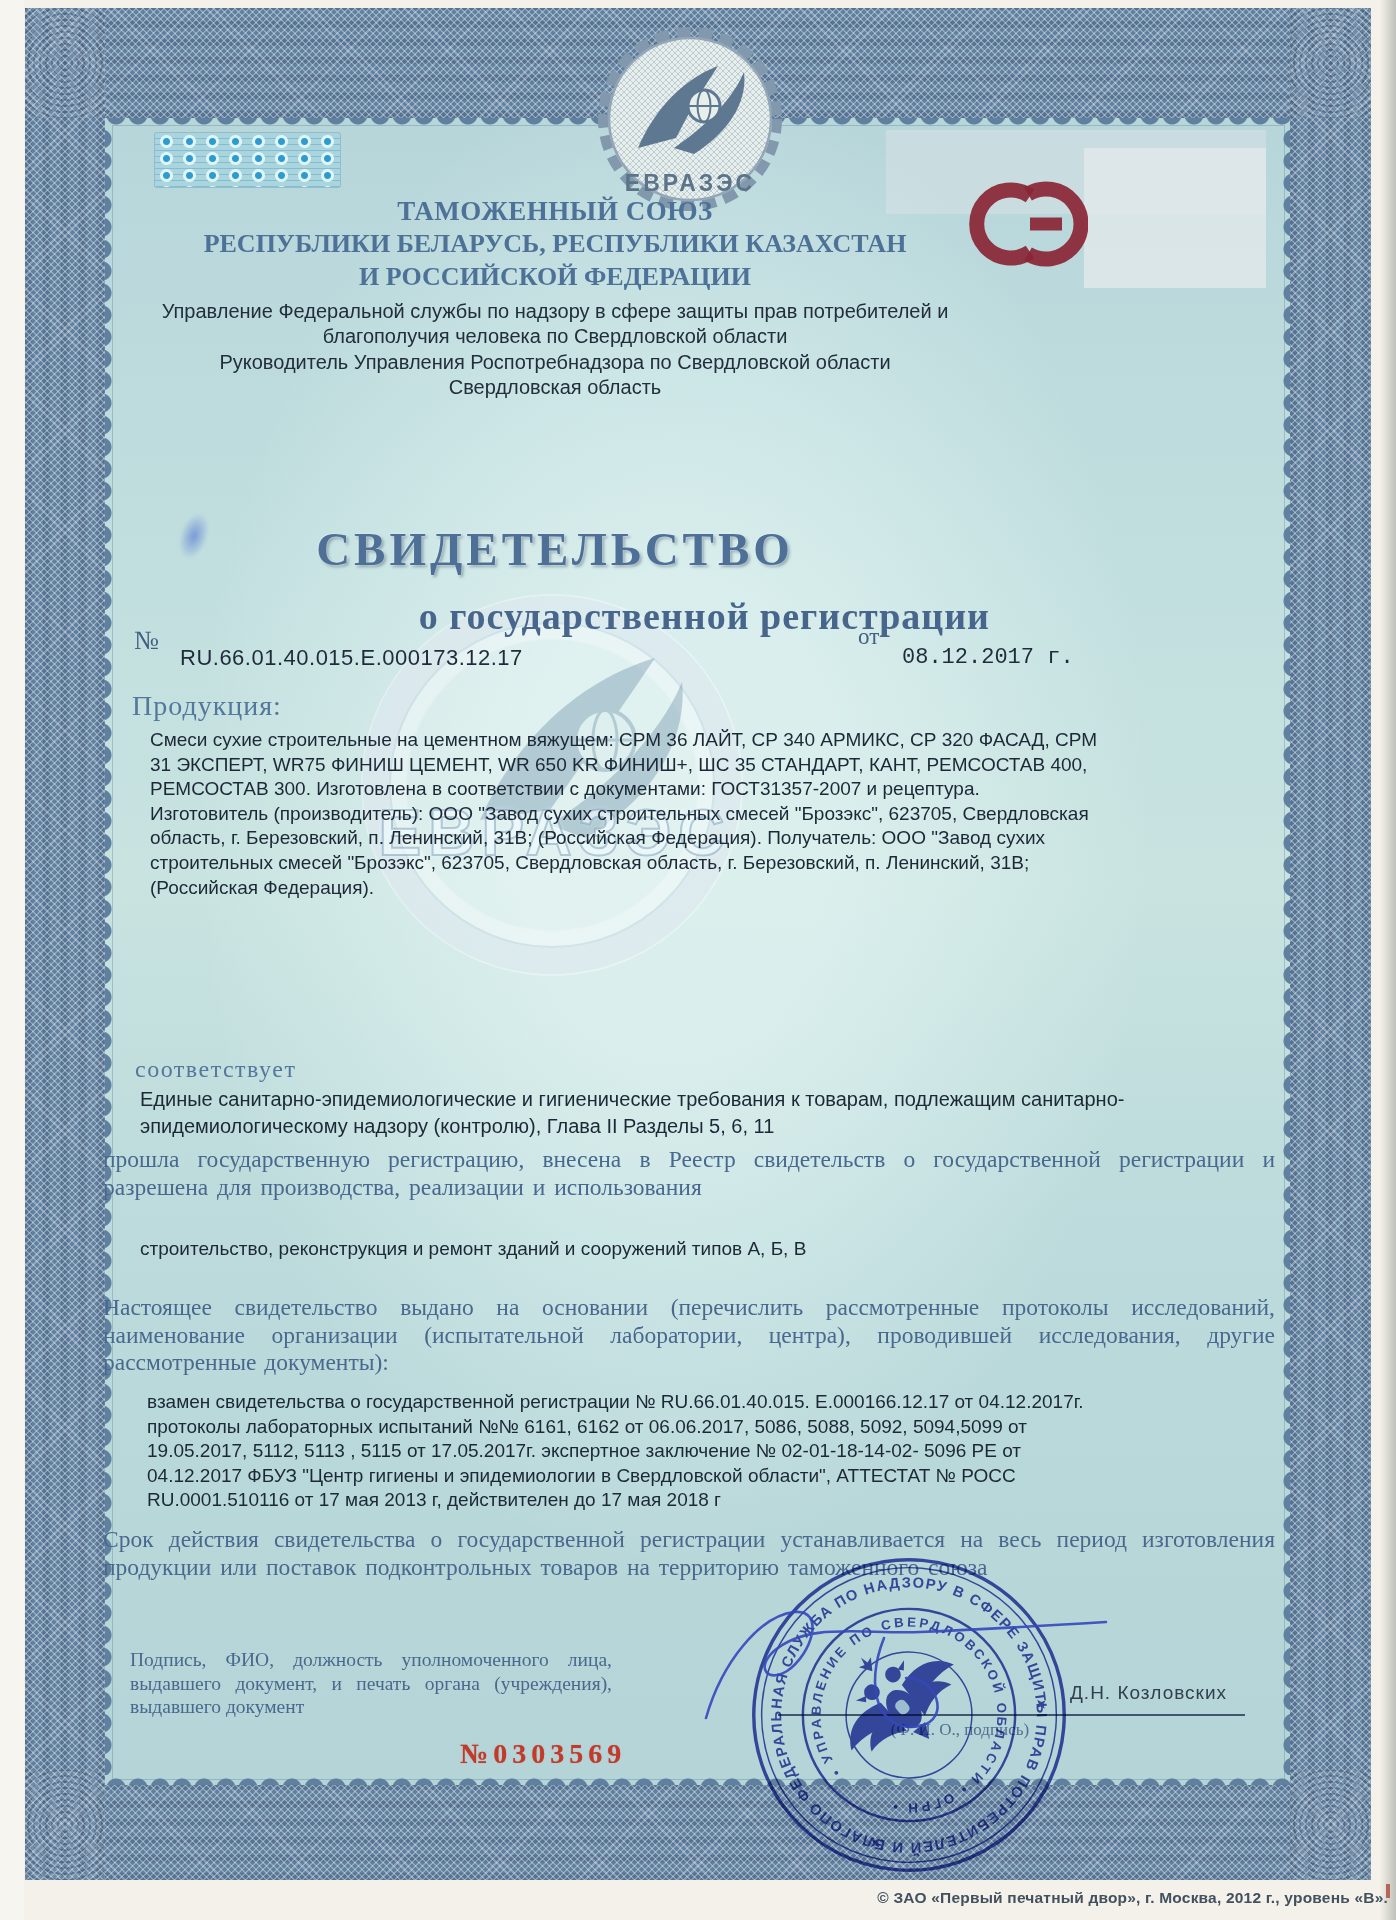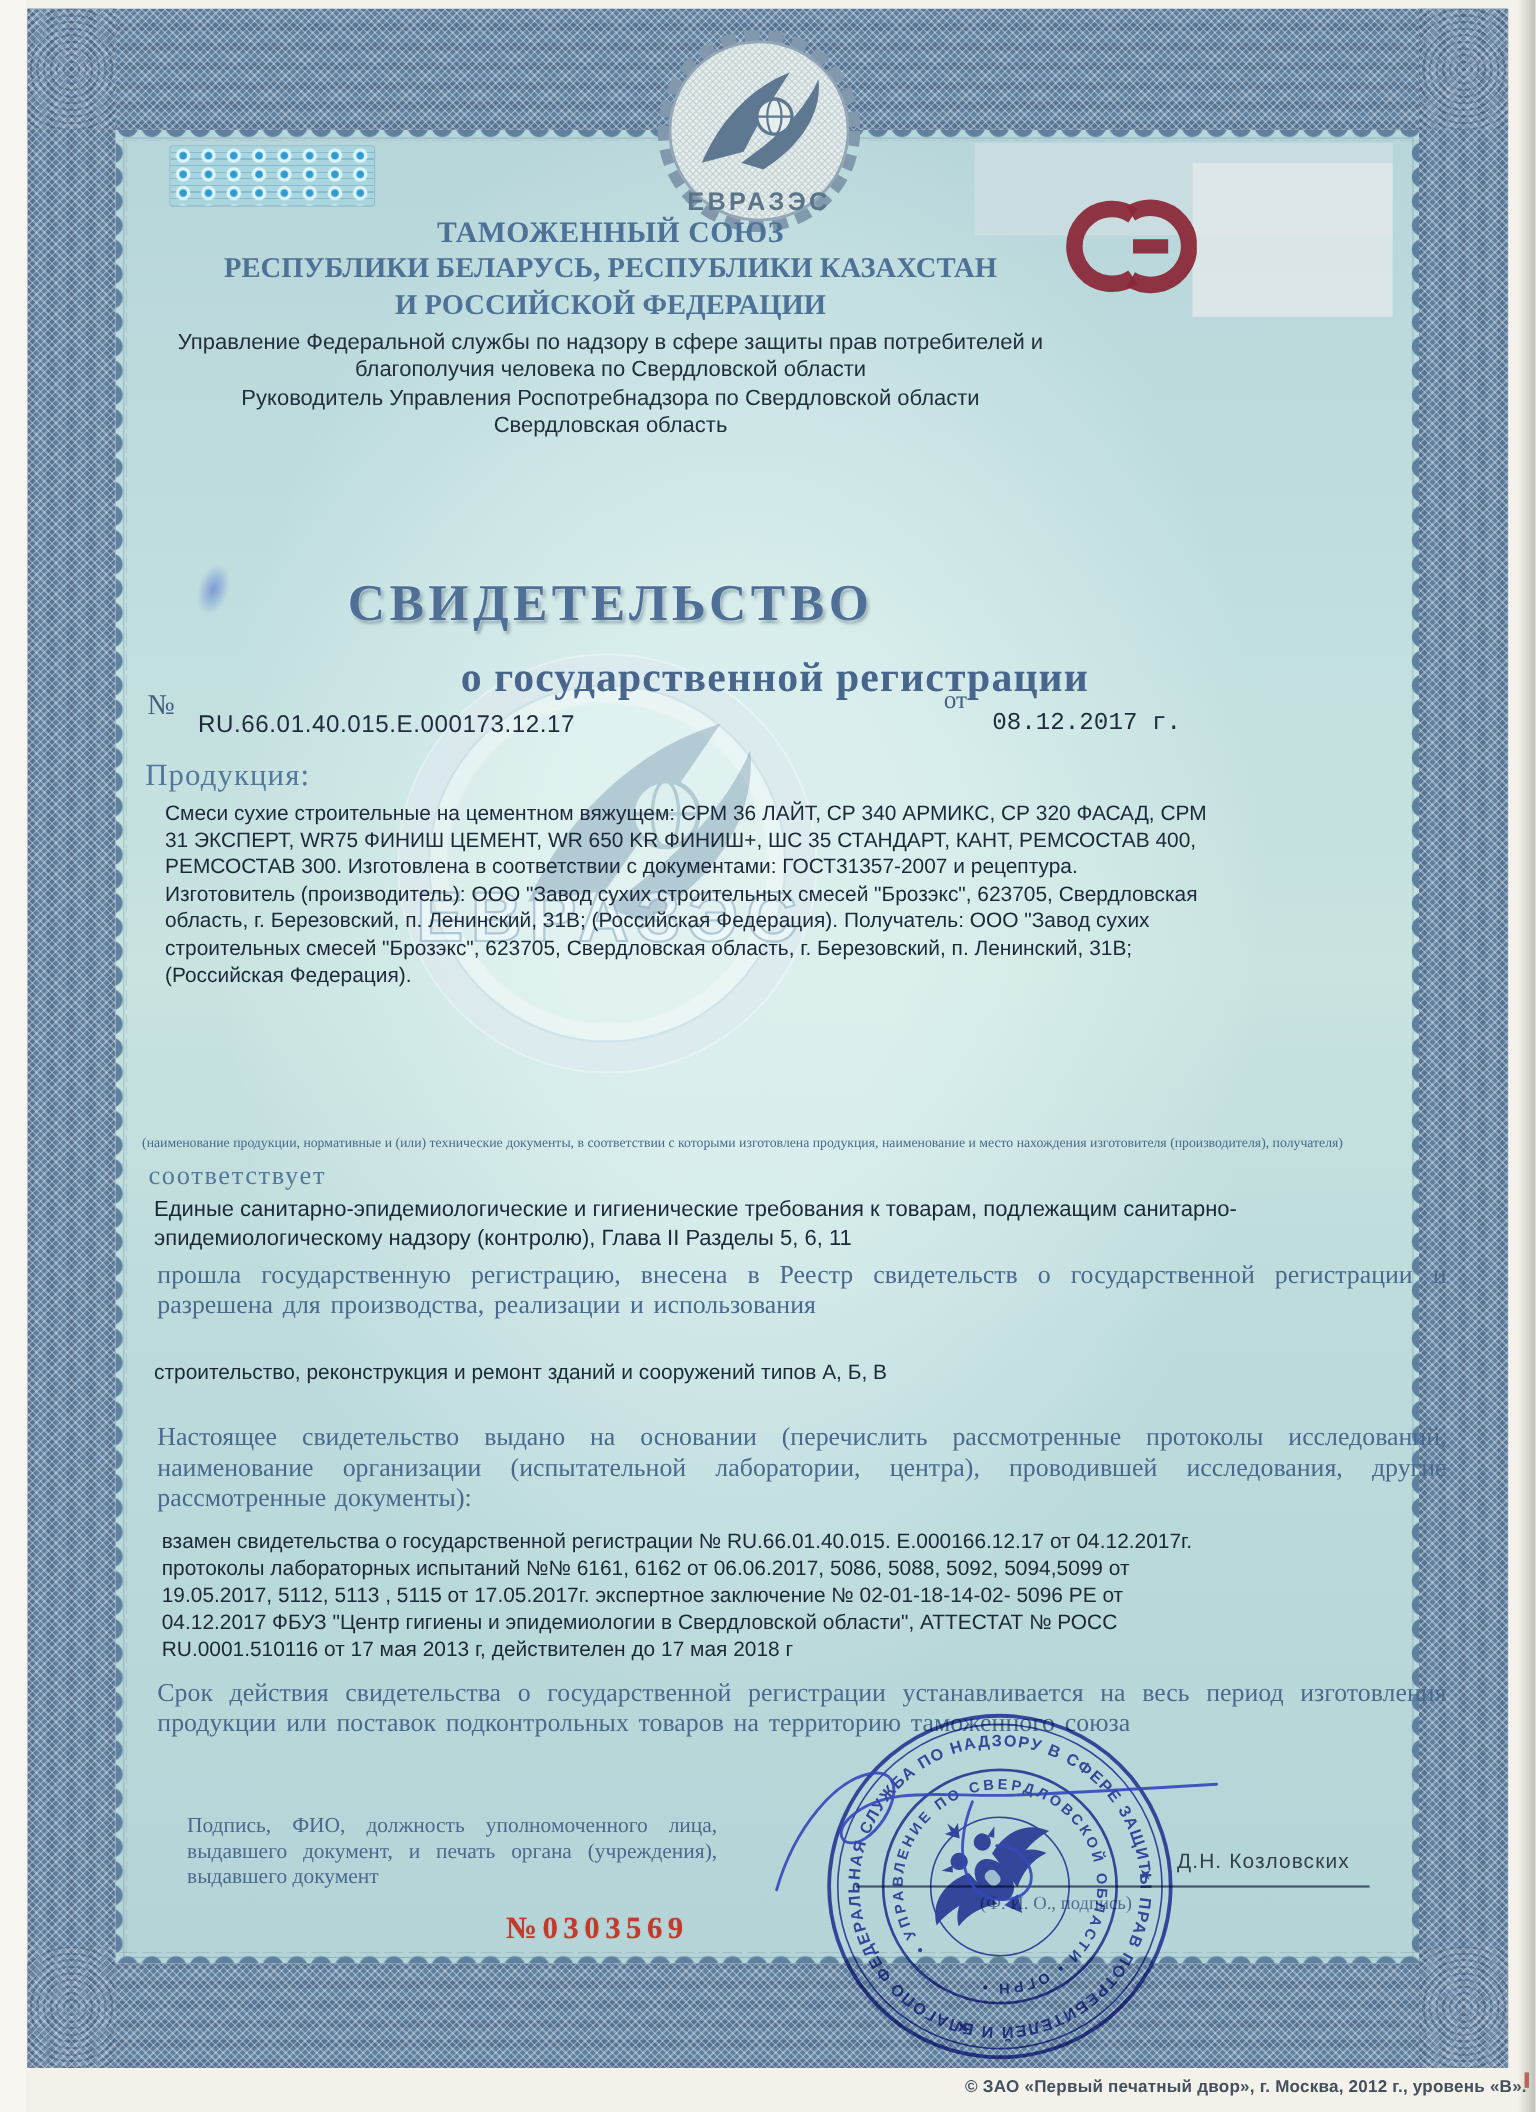--- a/index.html
+++ b/index.html
@@ -60,21 +60,21 @@
   .sline{position:absolute;left:145px;width:820px;text-align:center;z-index:5;color:#222e3c;}
   .cap{position:absolute;z-index:5;color:#49698c;font-size:12.5px;text-align:center;}
   .big-title{
     position:absolute;left:120px;top:522px;width:870px;text-align:center;z-index:5;
     font-weight:bold;font-size:47px;letter-spacing:4px;color:#4e7096;
     text-shadow:0 0 2px rgba(255,255,255,.8), 2px 2px 3px rgba(55,80,105,.45);
   }
   .sub-title{position:absolute;left:120px;top:594px;width:870px;text-align:right;z-index:5;
     font-weight:bold;font-size:38px;letter-spacing:1px;color:#48658b;}
   .body-text{z-index:5;color:#1c2836;position:absolute;}
-  .steel{position:absolute;z-index:5;color:#49688e;text-align:justify;margin-left:40px;}
+  .steel{position:absolute;z-index:5;color:#49688e;text-align:justify;}
   
   .medallion{position:absolute;left:588px;top:26px;z-index:4;}
   .holo{
     position:absolute;left:155px;top:133px;width:185px;height:54px;z-index:4;border-radius:2px;
     background-color:rgba(150,210,225,.38);
     background-image:
       radial-gradient(circle, rgba(38,150,205,.95) 3px, rgba(38,150,205,0) 4px),
       radial-gradient(circle, rgba(225,248,252,.95) 6px, rgba(225,248,252,0) 7px),
       repeating-linear-gradient(0deg, rgba(60,140,190,.35) 0 1px, rgba(60,140,190,0) 1px 6px);
     background-size:23px 17px,23px 17px,100% 100%;
@@ -180,21 +180,20 @@
   <div class="sub-title ser">о государственной регистрации</div>
 
   <div class="abs ser" style="left:134px;top:626px;font-size:26px;color:#426081;z-index:5;">№</div>
   <div class="abs" style="left:180px;top:645px;font-size:22px;color:#1f2b3a;z-index:5;letter-spacing:.5px;">RU.66.01.40.015.Е.000173.12.17</div>
   <div class="ink-smear"></div>
   <div class="abs ser" style="left:858px;top:624px;font-size:23px;color:#426081;z-index:5;">от</div>
   <div class="abs" style="left:902px;top:645px;font-size:22px;color:#1f2b3a;z-index:5;font-family:Liberation Mono, monospace;">08.12.2017 г.</div>
 
   <div class="abs ser" style="left:132px;top:690px;font-size:28px;color:#54779c;z-index:5;letter-spacing:1px;">Продукция:</div>
   <div class="body-text" style="left:150px;top:728px;width:948px;font-size:19px;line-height:24.6px;">Смеси сухие строительные на цементном вяжущем: СРМ 36 ЛАЙТ, СР 340 АРМИКС, СР 320 ФАСАД, СРМ 31 ЭКСПЕРТ, WR75 ФИНИШ ЦЕМЕНТ, WR 650 KR ФИНИШ+, ШС 35 СТАНДАРТ, КАНТ, РЕМСОСТАВ 400, РЕМСОСТАВ 300. Изготовлена в соответствии с документами: ГОСТ31357-2007 и рецептура. Изготовитель (производитель): ООО "Завод сухих строительных смесей "Брозэкс", 623705, Свердловская область, г. Березовский, п. Ленинский, 31В; (Российская Федерация).  Получатель: ООО "Завод сухих строительных смесей "Брозэкс", 623705, Свердловская область, г. Березовский, п. Ленинский, 31В; (Российская Федерация).</div>
-  <div class="cap ser" style="left:105px;top:1032px;width:1140px;font-size:12.5px;">(наименование продукции, нормативные и (или) технические документы, в соответствии с которыми изготовлена продукция, наименование и место нахождения изготовителя (производителя), получателя)</div>
 
   <div class="abs ser" style="left:103px;top:1056px;font-size:24px;color:#54779c;z-index:5;letter-spacing:1.5px;padding-left:32px;">соответствует</div>
   <div class="body-text" style="left:140px;top:1086px;width:1125px;font-size:20px;line-height:26.5px;">Единые санитарно-эпидемиологические и гигиенические требования к товарам, подлежащим санитарно-эпидемиологическому надзору (контролю), Глава II Разделы 5, 6, 11</div>
 
   <div class="steel ser" style="left:103px;top:1146px;width:1172px;font-size:23.5px;line-height:27.5px;word-spacing:3px;">прошла государственную регистрацию, внесена в Реестр свидетельств о государственной регистрации и разрешена для производства, реализации и использования</div>
   <div class="body-text" style="left:140px;top:1238px;width:1125px;font-size:19px;">строительство, реконструкция и ремонт зданий и сооружений типов А, Б, В</div>
 
   <div class="steel ser" style="left:103px;top:1294px;width:1172px;font-size:23.5px;line-height:27.5px;word-spacing:2px;">Настоящее свидетельство выдано на основании (перечислить рассмотренные протоколы исследований, наименование организации (испытательной лаборатории, центра), проводившей исследования, другие рассмотренные документы):</div>
   <div class="body-text" style="left:147px;top:1390px;width:952px;font-size:19px;line-height:24.6px;">взамен свидетельства о государственной регистрации № RU.66.01.40.015. Е.000166.12.17 от 04.12.2017г. протоколы лабораторных испытаний №№ 6161, 6162 от 06.06.2017, 5086, 5088, 5092, 5094,5099 от 19.05.2017, 5112, 5113 , 5115 от 17.05.2017г. экспертное заключение № 02-01-18-14-02- 5096 РЕ от 04.12.2017 ФБУЗ "Центр гигиены и эпидемиологии в Свердловской области", АТТЕСТАТ № РОСС RU.0001.510116 от 17 мая 2013 г, действителен до 17 мая 2018 г</div>
 

